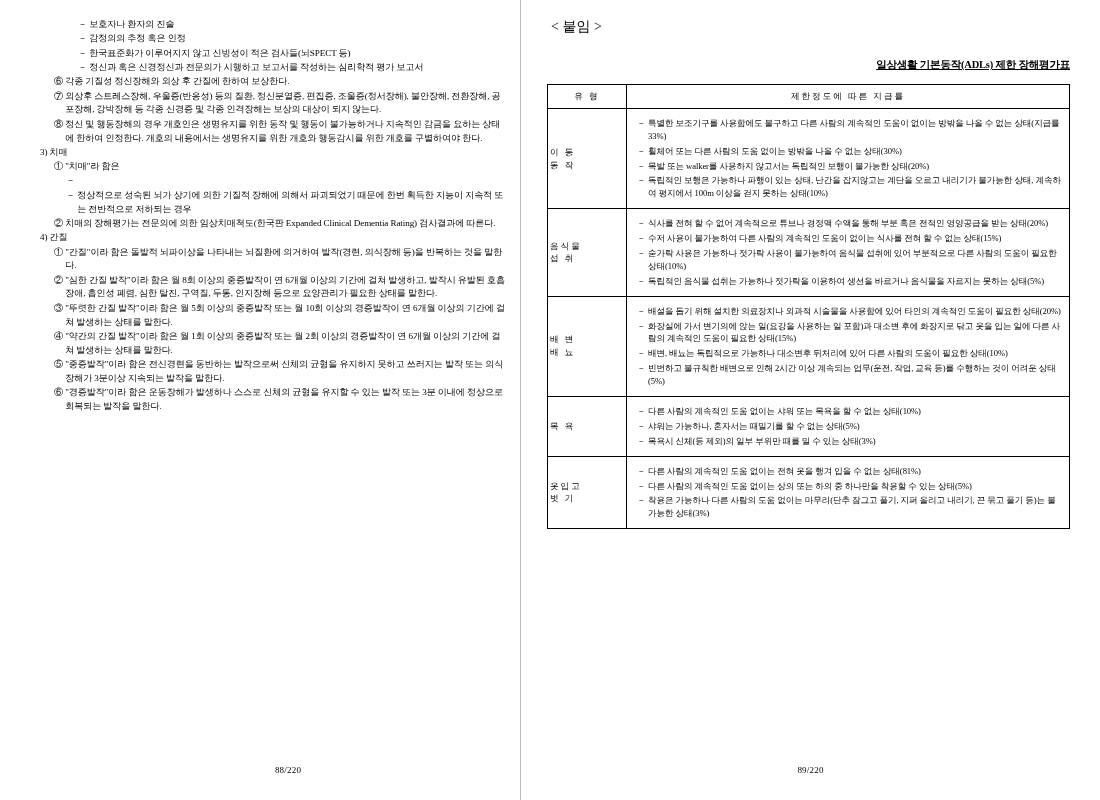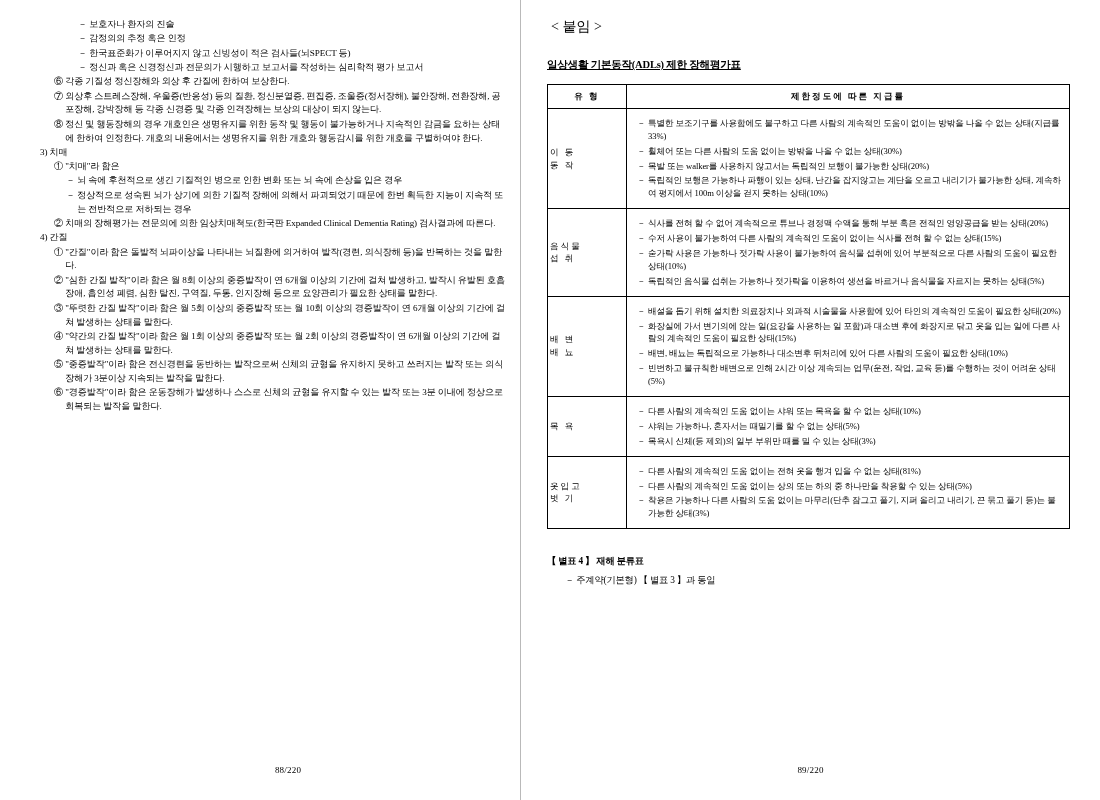--- a/index.html
+++ b/index.html
@@ -63,41 +63,41 @@
   .ind-4 { padding-left: 52px; }
   .ind-0 { padding-left: 14px; }
 
   
   .attach-label {
     font-size: 14px;
     margin-bottom: 22px;
     padding-left: 4px;
   }
   .table-title {
-    text-align: left;
+    text-align: right;
     font-size: 10.5px;
     font-weight: bold;
     text-decoration: underline;
     margin-bottom: 12px;
     letter-spacing: -0.2px;
   }
   table.adl {
     border-collapse: collapse;
     width: 100%;
     table-layout: fixed;
   }
   table.adl th, table.adl td {
     border: 1px solid #000;
     vertical-align: middle;
     font-size: 8.6px;
     line-height: 1.5;
   }
   table.adl th {
     text-align: center;
-    font-weight: bold;
+    font-weight: normal;
     padding: 5px 0;
     letter-spacing: 2px;
   }
   table.adl td.cat {
     width: 78px;
     letter-spacing: 2px;
     padding: 4px 2px;
   }
   table.adl td.cat .cat-line { display: block; }
   table.adl td.desc {
@@ -179,21 +179,20 @@
         <div class="line ind-0">
           <span class="marker">3) </span>
           <span class="txt">치매</span>
         </div>
         <div class="line ind-2">
           <span class="marker">① </span>
           <span class="txt">"치매"라 함은</span>
         </div>
         <div class="line ind-3">
           <span class="marker">－ </span>
-          <span class="txt">뇌 속에 후천적으로 생긴 기질적인 병으로 인한 변화 또는 뇌 속에 손상을 입은 경우</span>
         </div>
         <div class="line ind-3">
           <span class="marker">－ </span>
           <span class="txt">정상적으로 성숙된 뇌가 상기에 의한 기질적 장해에 의해서 파괴되었기 때문에 한번 획득한 지능이 지속적 또는 전반적으로 저하되는 경우</span>
         </div>
         <div class="line ind-2">
           <span class="marker">② </span>
           <span class="txt">치매의 장해평가는 전문의에 의한 임상치매척도(한국판 Expanded Clinical Dementia Rating) 검사결과에 따른다.</span>
         </div>
         <div class="line ind-0">
@@ -349,21 +348,17 @@
               </div>
               <div class="d-item">
                 <span class="d-dash">－</span>
                 <span class="d-body">착용은 가능하나 다른 사람의 도움 없이는 마무리(단추 잠그고 풀기, 지퍼 올리고 내리기, 끈 묶고 풀기 등)는 불가능한 상태(3%)</span>
               </div>
             </td>
           </tr>
         </tbody>
     </table>
 
-    <div class="bottom-block">
-      <div class="bottom-head">【 별표 4 】 재해 분류표</div>
-      <div class="bottom-sub">－  주계약(기본형) 【 별표 3 】과 동일</div>
-    </div>
 
     <div class="page-num">89/220</div>
   </div>
 
 </div>
 
 </body></html>

